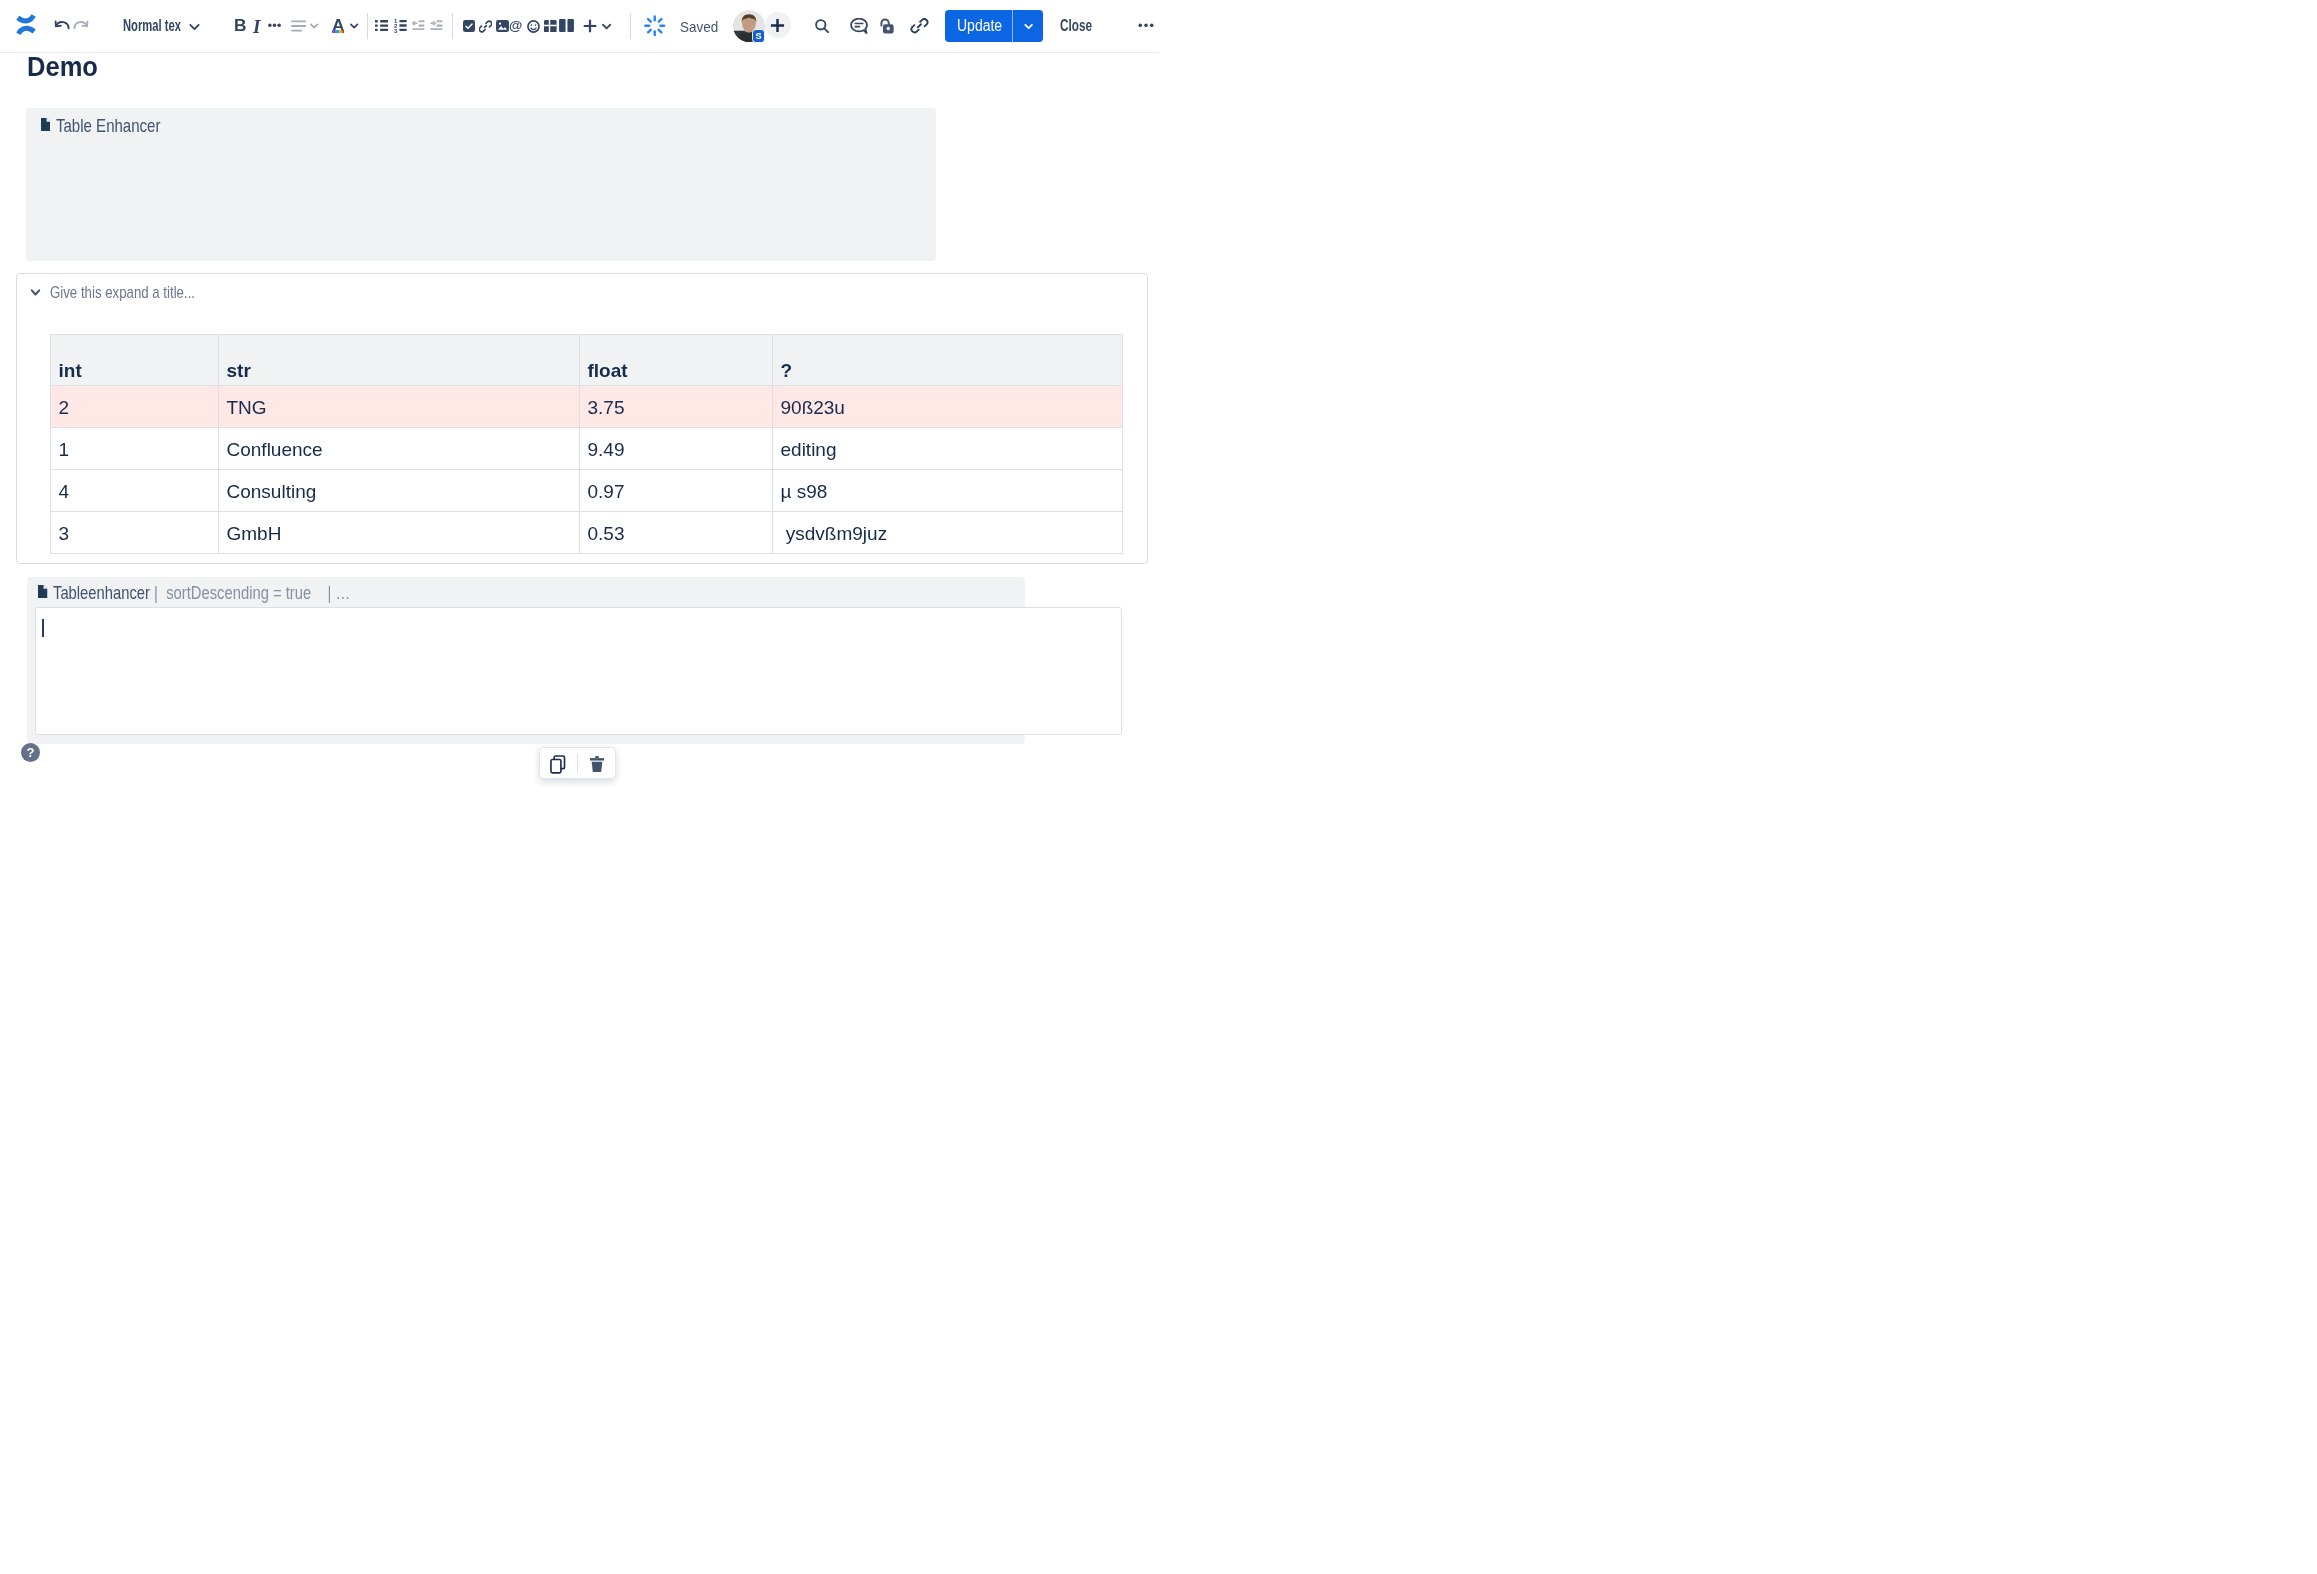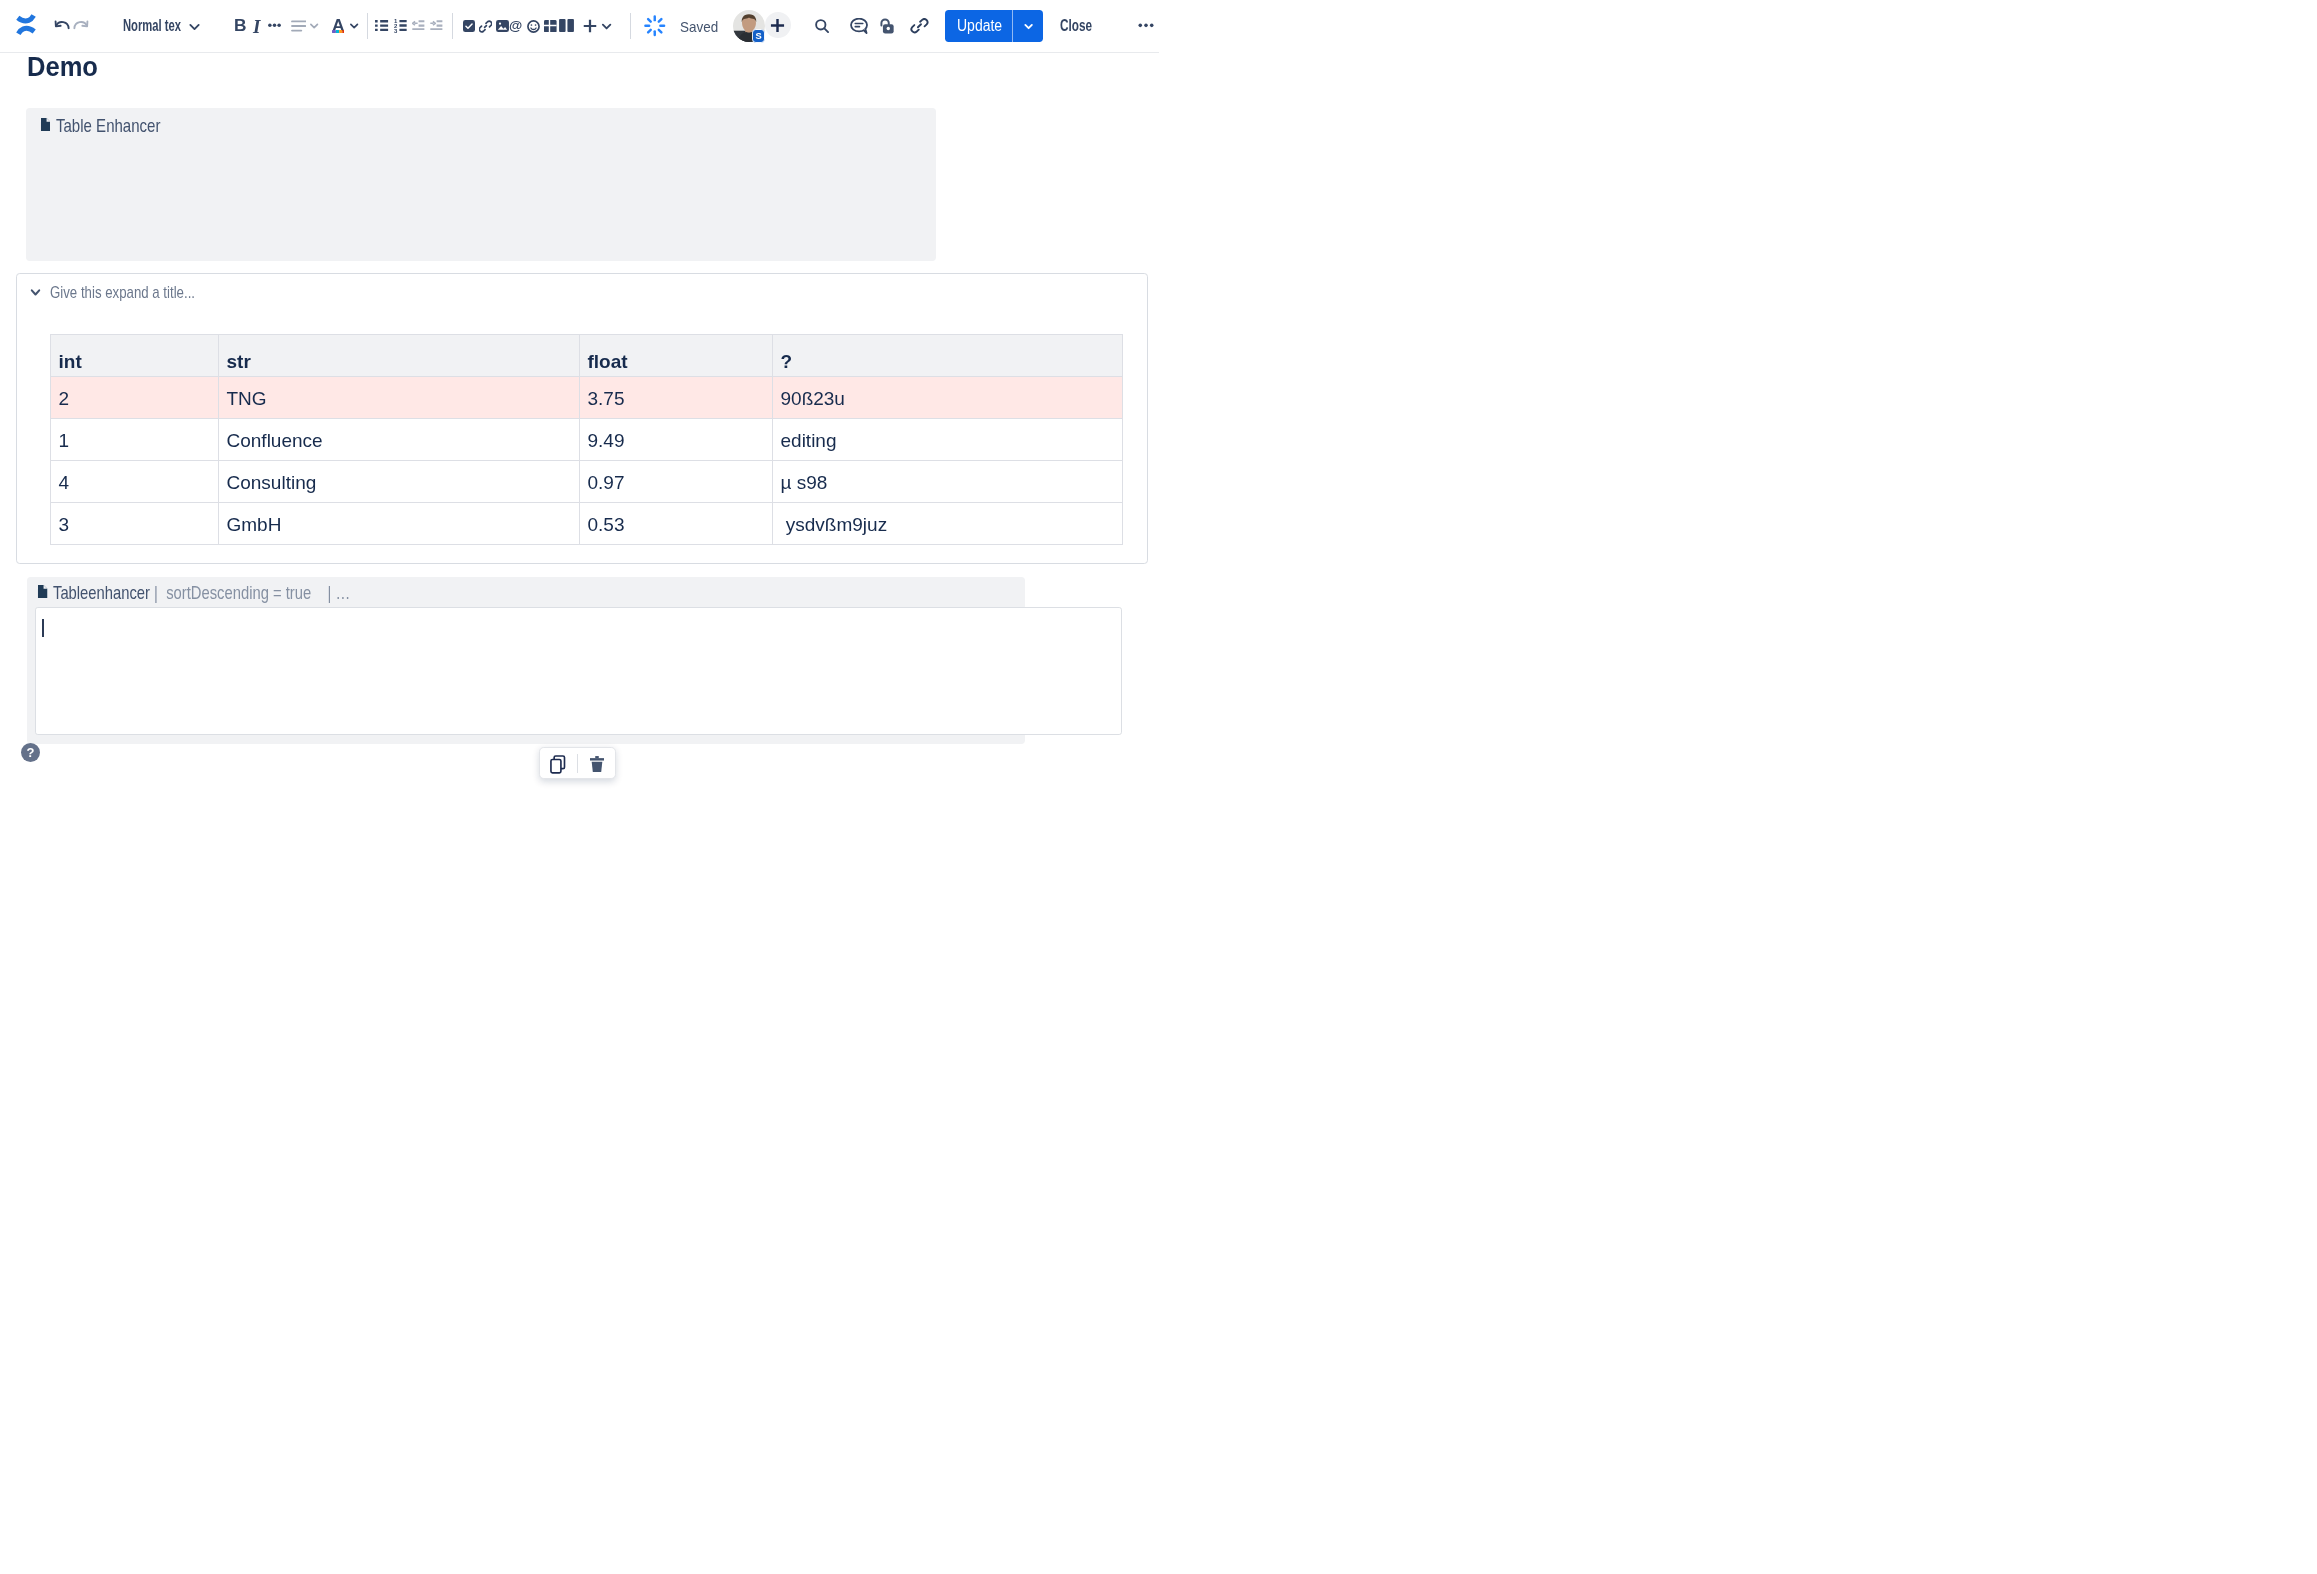--- a/index.html
+++ b/index.html
@@ -22,21 +22,21 @@
 #infobox { position:absolute; background:#E9F2FF; border-radius:7.5px; }
 
 #expand { position:absolute; left:16px; top:273px; width:1132px; height:291px;
   border:0.9px solid #D8DCE2; border-radius:3.7px; background:#fff; }
 
 #dtable { position:absolute; left:50px; top:334px; border-collapse:collapse;
   table-layout:fixed; font-size:19px; color:#172B4D; }
 #dtable td, #dtable th { border:0.9px solid #DDDFE5; padding:7.8px 0 0 7.5px;
   text-align:left; font-weight:normal; height:42px; vertical-align:top;
   line-height:28px; white-space:nowrap; overflow:hidden; }
-#dtable thead th { background:#F1F2F4; font-weight:bold; height:42px; padding-top:13px; }
+#dtable thead th { background:#F1F2F4; font-weight:bold; height:42px; padding-top:22px; }
 #dtable tr.pink td { background:#FFE8E6; }
 
 #helpbtn { position:absolute; left:21px; top:743px; width:19px; height:19px;
   border-radius:50%; background:#64718A; color:#fff; font-size:13px; font-weight:bold;
   text-align:center; line-height:19.7px; }
 #floatbar { position:absolute; left:539px; top:747px; width:77px; height:32px;
   background:#fff; border:0.9px solid #E3E5E9; border-radius:4.7px;
   box-shadow:0 2.8px 7.5px rgba(9,30,66,.16); }
 svg { display:block; }
 .icon { position:absolute; }

